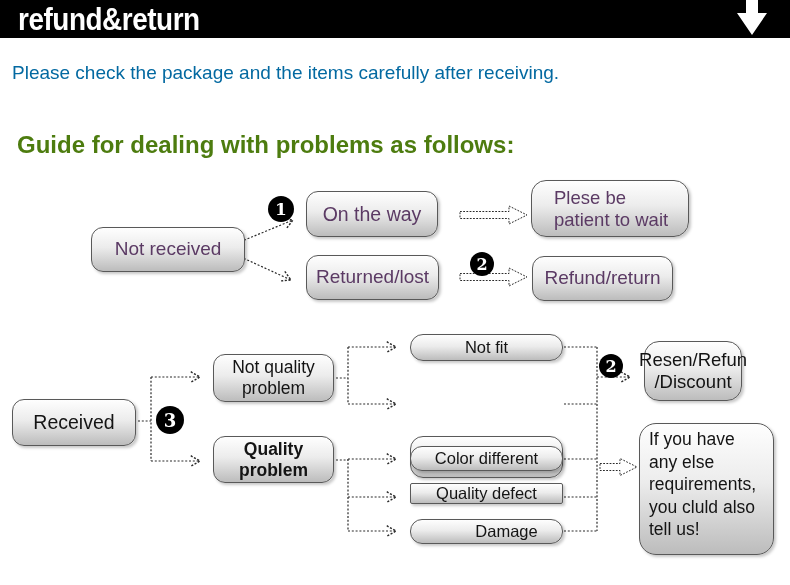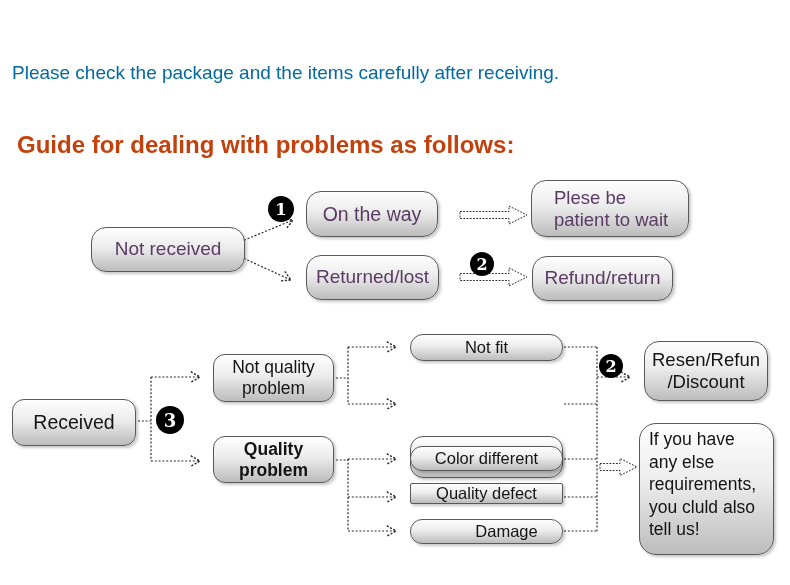--- a/index.html
+++ b/index.html
@@ -13,46 +13,46 @@
     position:absolute;left:18px;top:1px;color:#ffffff;font-size:31px;font-weight:700;
     letter-spacing:-0.5px;transform:scaleX(0.9);transform-origin:left center;line-height:37px;
     white-space:nowrap;
   }
   #hdr svg{position:absolute;right:15px;top:0;}
   
   .intro{position:absolute;left:12px;color:#0369a1;font-size:19px;white-space:nowrap;}
   #intro1{top:62px;}
   #intro2{top:96px;}
   #guide{
-    position:absolute;left:17px;top:131px;color:#c2410c;font-size:24px;font-weight:700;white-space:nowrap;text-align:right;
+    position:absolute;left:17px;top:131px;color:#4d7c0f;font-size:24px;font-weight:700;white-space:nowrap;text-align:right;
   }
   
   .n{
     position:absolute;box-sizing:border-box;border:1.5px solid #595959;border-radius:12px;
     background:linear-gradient(180deg,#fefefe 0%,#ececec 45%,#bcbcbc 100%);
     display:flex;align-items:center;justify-content:center;text-align:center;
     white-space:pre-line;line-height:1.18;box-shadow:2px 2px 3px rgba(0,0,0,0.22);
   }
-  .purple{color:#5b3a64;border-radius:15px;}
+  .purple{color:#5b3a64;}
   .dark{color:#141414;}
   #n-not-received {left:91px; top:227px;width:154px;height:45px;font-size:19px;}
   #n-on-the-way   {left:306px;top:191px;width:132px;height:46px;font-size:19.5px;}
   #n-returned-lost{left:306px;top:255px;width:133px;height:45px;font-size:19px;}
   #n-patient      {left:531px;top:180px;width:158px;height:57px;font-size:18.5px;
                    justify-content:flex-start;text-align:left;padding-left:22px;border-radius:15px;}
   #n-refund-return{left:532px;top:256px;width:141px;height:45px;font-size:19px;}
   #n-received     {left:12px; top:399px;width:124px;height:47px;font-size:19.5px;}
   #n-not-quality  {left:213px;top:354px;width:121px;height:48px;font-size:17.5px;}
   #n-quality      {left:213px;top:436px;width:121px;height:47px;font-size:17.5px;font-weight:bold;}
   #n-not-fit      {left:410px;top:334px;width:153px;height:27px;font-size:16.5px;border-radius:13px;}
   #n-wrong-deliv  {left:410px;top:391px;width:153px;height:42px;font-size:17px;border-radius:13px;margin-top:45px;}
   #n-color-diff   {left:410px;top:446px;width:153px;height:25px;font-size:16.5px;border-radius:12px;}
   #n-quality-def  {left:410px;top:483px;width:153px;height:21px;font-size:16.5px;border-radius:2px;}
   #n-damage       {left:410px;top:519px;width:153px;height:25px;font-size:16.5px;border-radius:12px;padding-left:40px;}
-  #n-resen        {left:644px;top:341px;width:124px;height:60px;font-size:18.5px;border-radius:15px;}
+  #n-resen        {left:644px;top:341px;width:98px;height:60px;font-size:18.5px;border-radius:15px;}
   #n-note         {left:639px;top:423px;width:135px;height:132px;font-size:17.5px;line-height:1.29;
                    justify-content:flex-start;align-items:flex-start;text-align:left;
                    padding:4px 0 0 9px;border-radius:17px;}
   
   .badge{
     position:absolute;background:#000000;color:#ffffff;border-radius:50%;
     display:flex;align-items:center;justify-content:center;
     font-family:"DejaVu Serif", serif;font-weight:700;
   }
   #b1 {left:268px;top:196px;width:26px;height:26px;font-size:17px;}
@@ -62,20 +62,26 @@
   
   #wires{position:absolute;left:0;top:0;pointer-events:none;}
   .wire{fill:none;stroke:#2a2a2a;stroke-width:1.2;stroke-dasharray:2 1.8;}
   .fatarrow{fill:#ffffff;stroke:#2a2a2a;stroke-width:1;stroke-dasharray:1.8 1.4;}
 </style>
 </head>
 <body>
 
 <div id="stage">
 
+  <div id="hdr">
+    <span class="title">refund&amp;return</span>
+    <svg width="46" height="38" viewBox="0 0 46 38">
+      <polygon points="17,0 29,0 29,13 38,13 23,35 8,13 17,13" fill="#ffffff"></polygon>
+    </svg>
+  </div>
 
   <div id="intro1" class="intro">Please check the package and the items carefully after receiving.</div>
 
   <div id="guide">Guide for dealing with problems as follows:</div>
 
   <svg id="wires" width="790" height="585" viewBox="0 0 790 585">
     <defs>
       <marker id="vh" viewBox="0 0 10 10" refX="8.5" refY="5" markerWidth="11" markerHeight="11" orient="auto-start-reverse">
         <path d="M1.5,1 L8.5,5 L1.5,9" fill="none" stroke="#2a2a2a" stroke-width="1.1" stroke-dasharray="1.6 1.2"></path>
       </marker>

